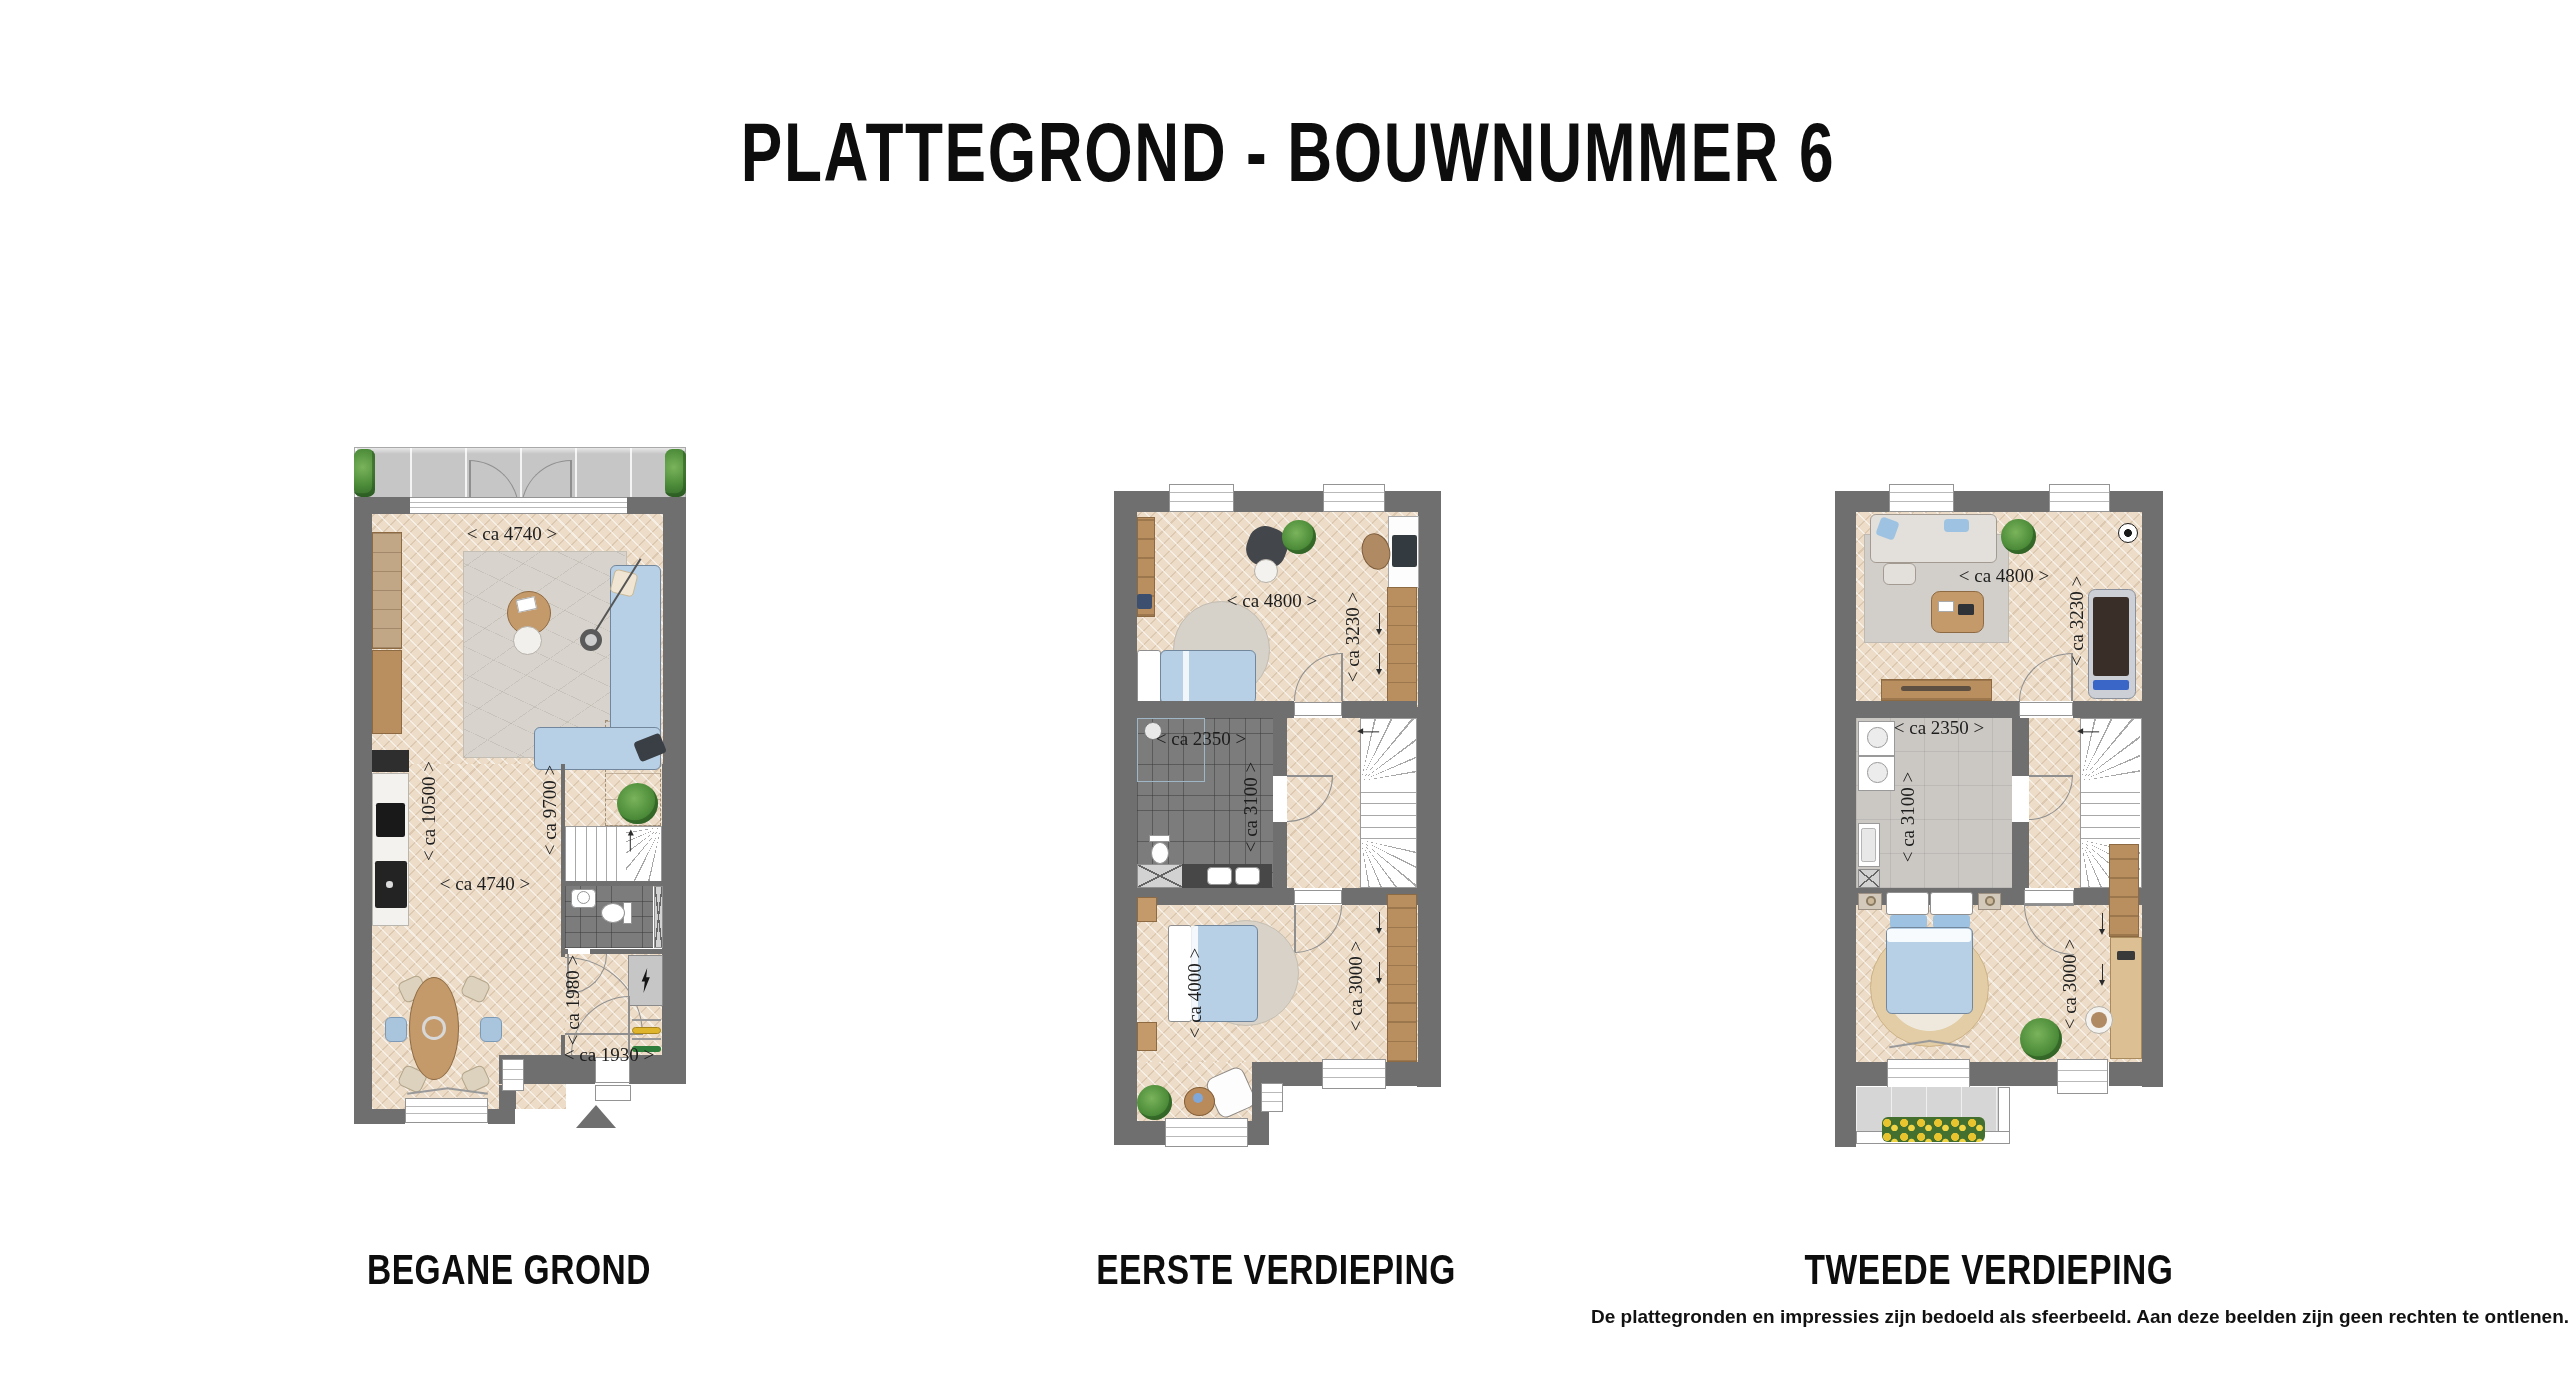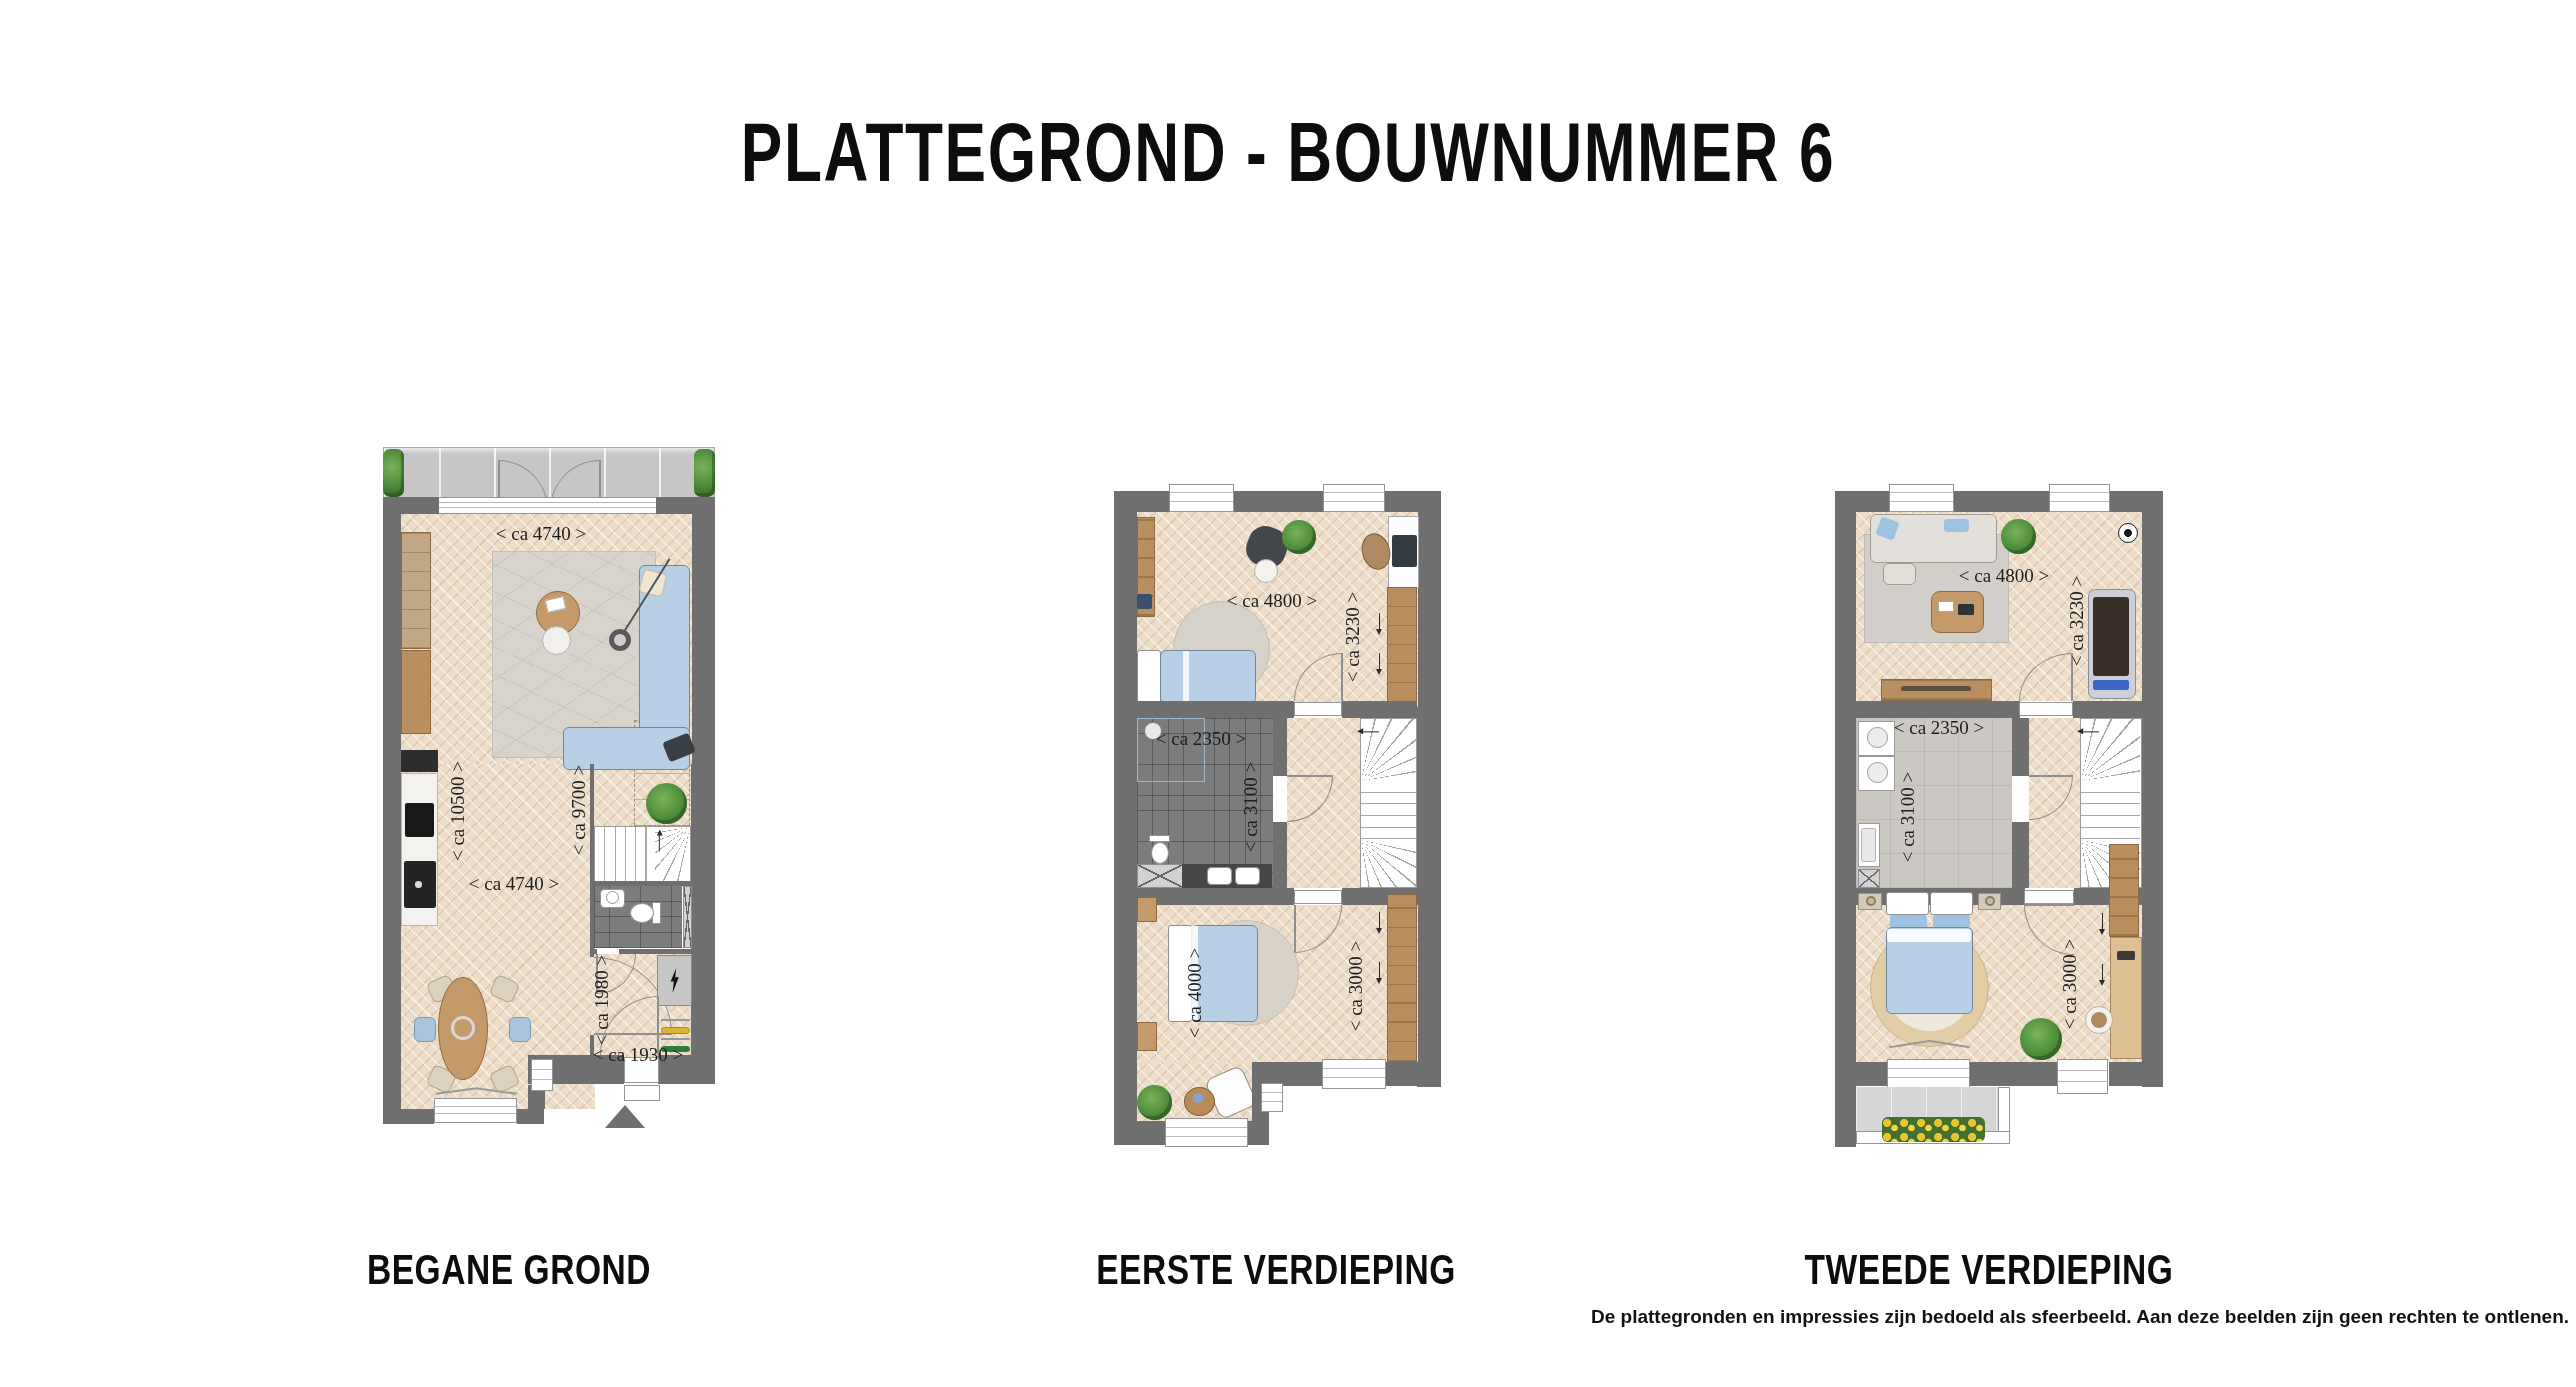--- a/index.html
+++ b/index.html
@@ -71,21 +71,21 @@
   .floor-label { position:absolute; top:1248px; font-weight:bold; font-size:43px; letter-spacing:0.7px;
                  color:#0d0d0d; line-height:1; transform:translateX(-50%) scaleX(.78); white-space:nowrap; }
   .disclaimer { position:absolute; left:1591px; top:1306px; font-size:19px; font-weight:600;
                 color:#111; white-space:nowrap; }
 </style>
 </head>
 <body>
 
 <div class="title">PLATTEGROND - BOUWNUMMER 6</div>
 
-<div class="plan" id="plan1" style="left:383px;top:445px;width:356px;height:683px">
+<div class="plan" id="plan1" style="left:354px;top:445px;width:356px;height:683px">
 
   <div class="pave" style="left:0;top:1.5px;width:332px;height:51px"></div>
   <div class="green" style="left:0;top:3.7px;width:20.6px;height:48px;border-radius:7.3px"></div>
   <div class="green" style="left:311px;top:3.7px;width:20.6px;height:48px;border-radius:7.3px"></div>
 
   <div class="leaf" style="left:115px;top:14.7px;width:1.5px;height:50px"></div>
   <div class="leaf" style="left:216px;top:14.7px;width:1.5px;height:50px"></div>
   <div class="arc" style="left:115px;top:14.7px;width:50px;height:50px;border-top:1.5px solid #8f8f8f;border-right:1.5px solid #8f8f8f;border-top-right-radius:100% 100%"></div>
   <div class="arc" style="left:167px;top:14.7px;width:50px;height:50px;border-top:1.5px solid #8f8f8f;border-left:1.5px solid #8f8f8f;border-top-left-radius:100% 100%"></div>
 

